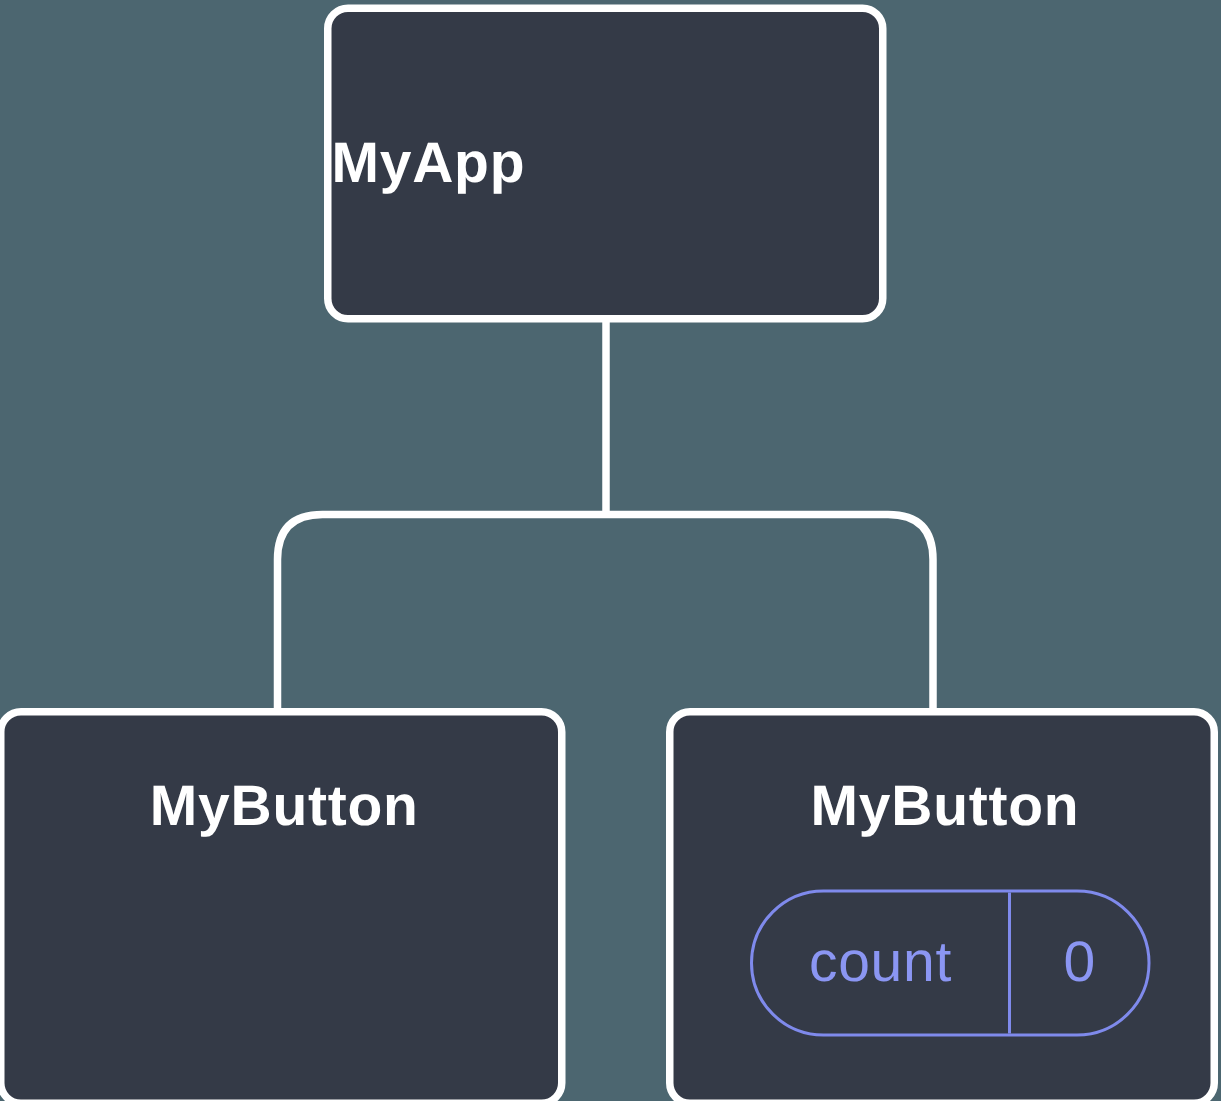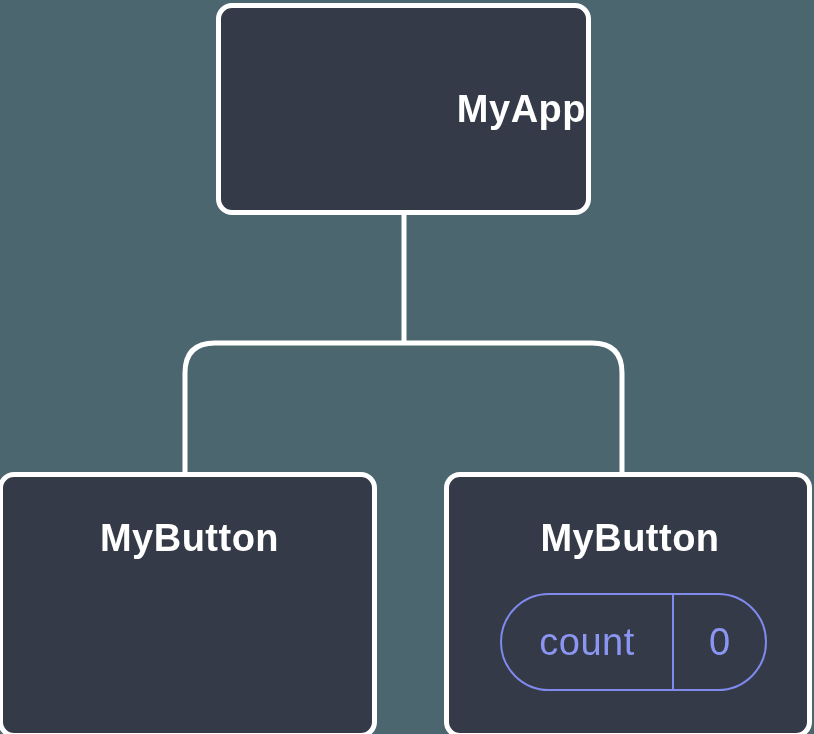--- a/index.html
+++ b/index.html
@@ -21,21 +21,21 @@
   .node-title{
     color:#FFFFFF;
     font-size:38px;
     font-weight:600;
     letter-spacing:.5px;
     text-align:center;
     user-select:none;
   }
   .root-node{
     left:216px;top:3px;width:375px;height:212px;
-    display:flex;align-items:center;justify-content:flex-end;padding-left:11px;
+    display:flex;align-items:center;justify-content:flex-start;
   }
   .child-node-left{left:-2px;top:472px;width:379px;height:266px;}
   .child-node-right{left:444px;top:472px;width:368px;height:266px;}
   .child-title{position:absolute;left:4px;right:0;top:40px;}
 
   
   .pill{
     position:absolute;
     box-sizing:border-box;
     display:flex;

